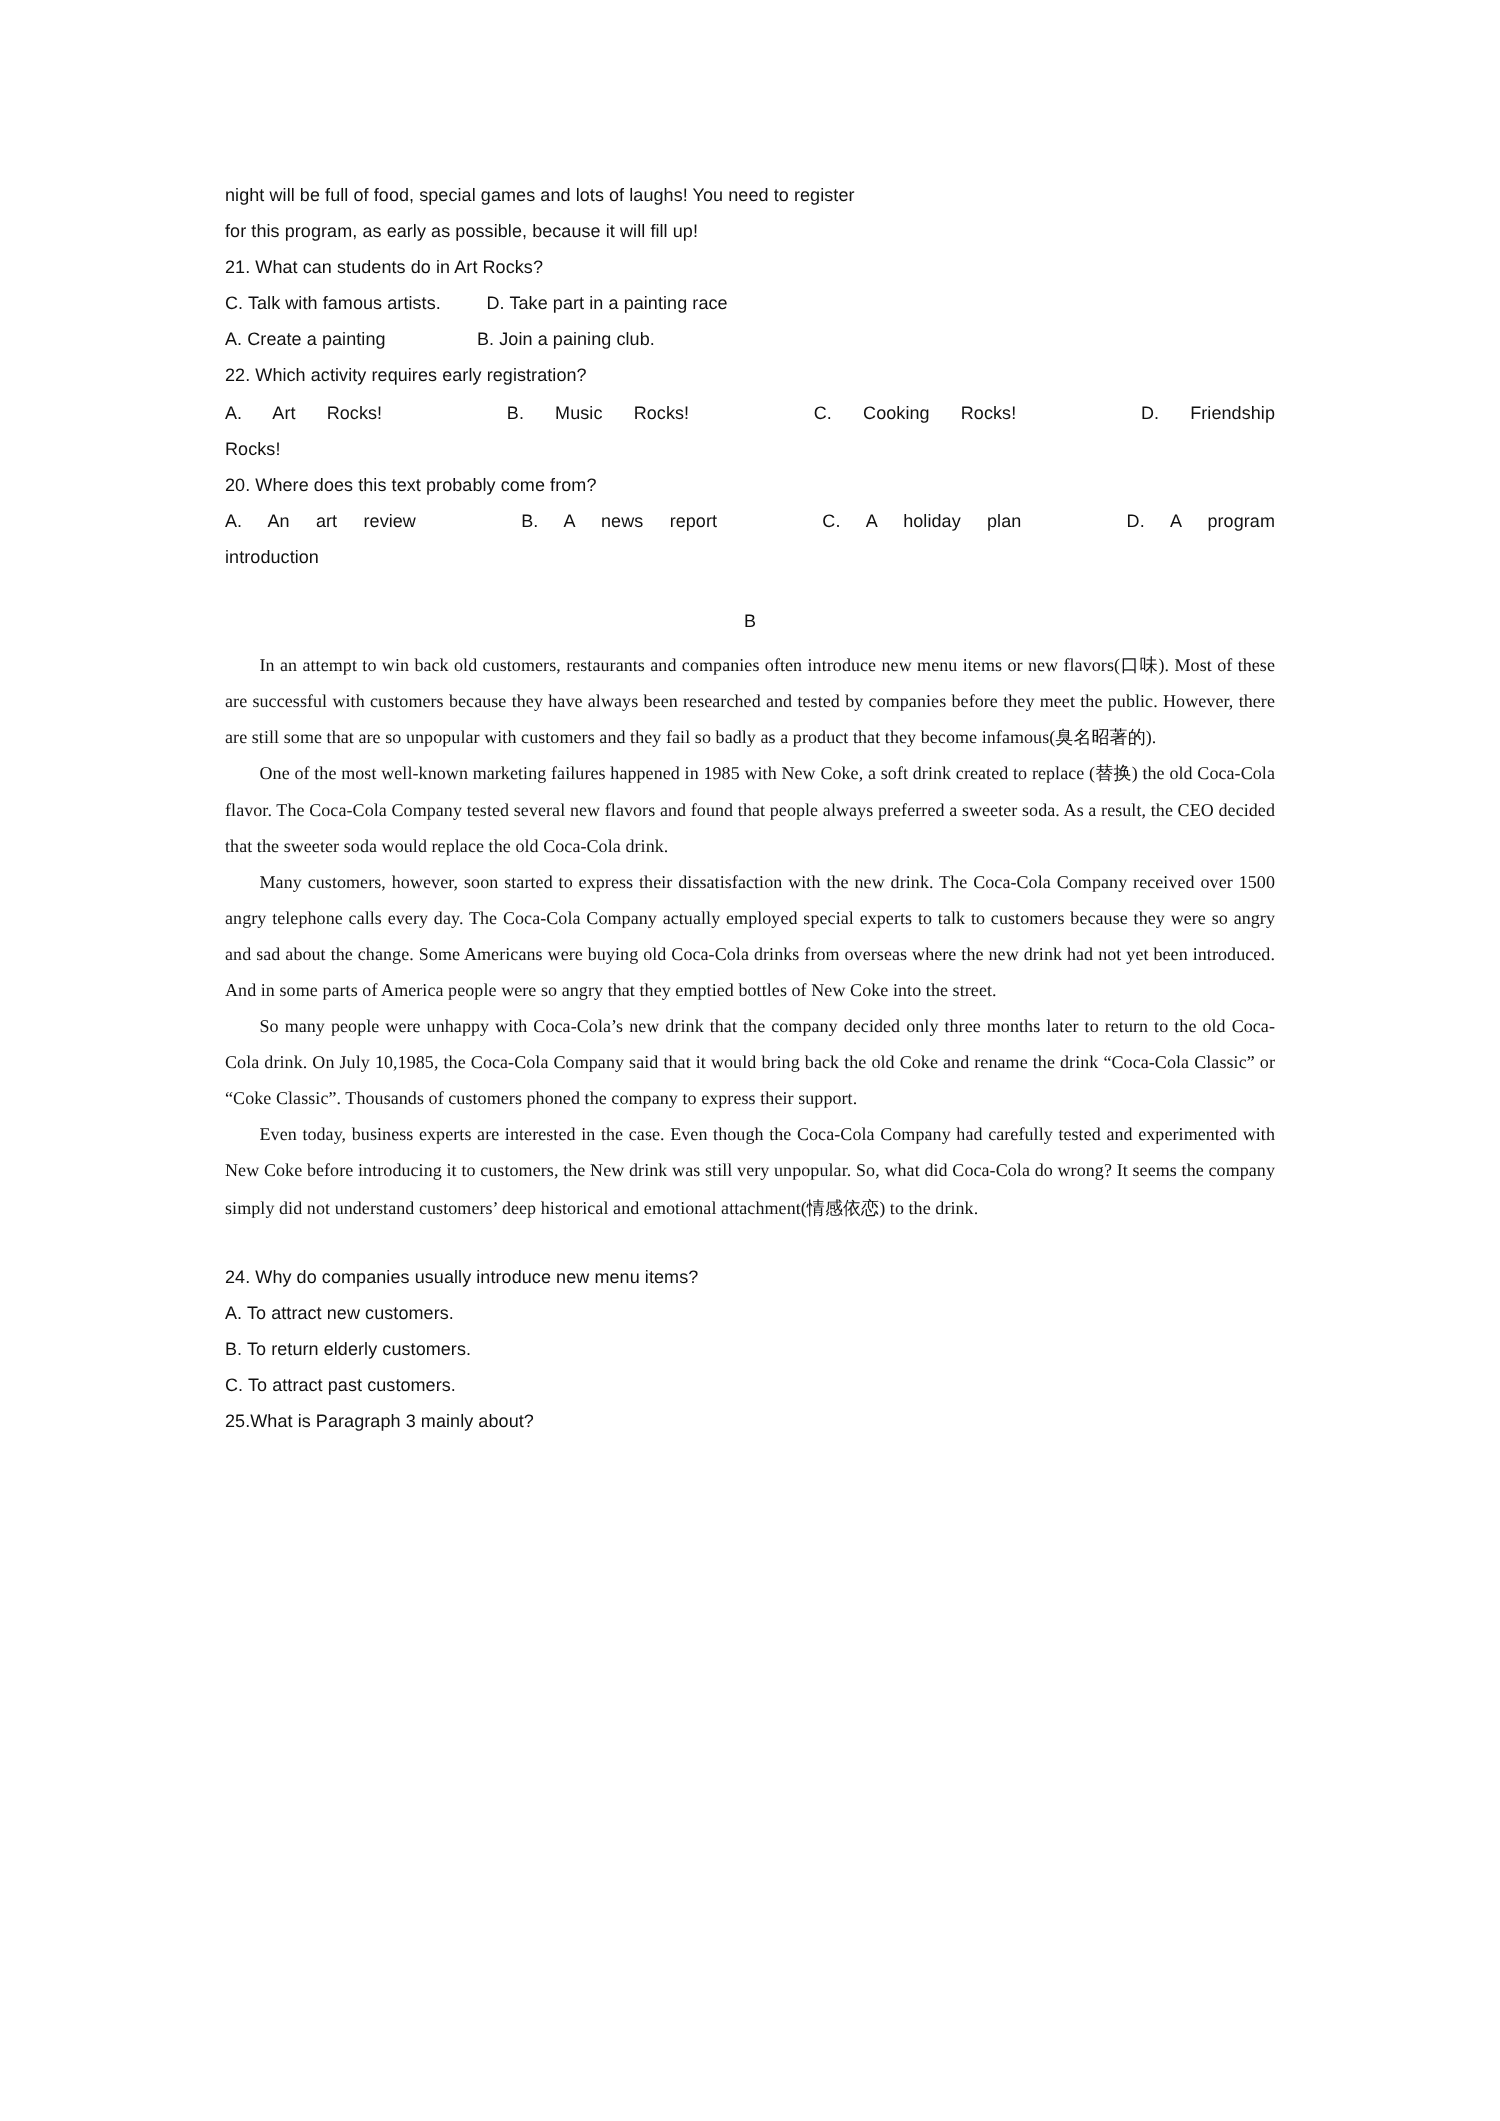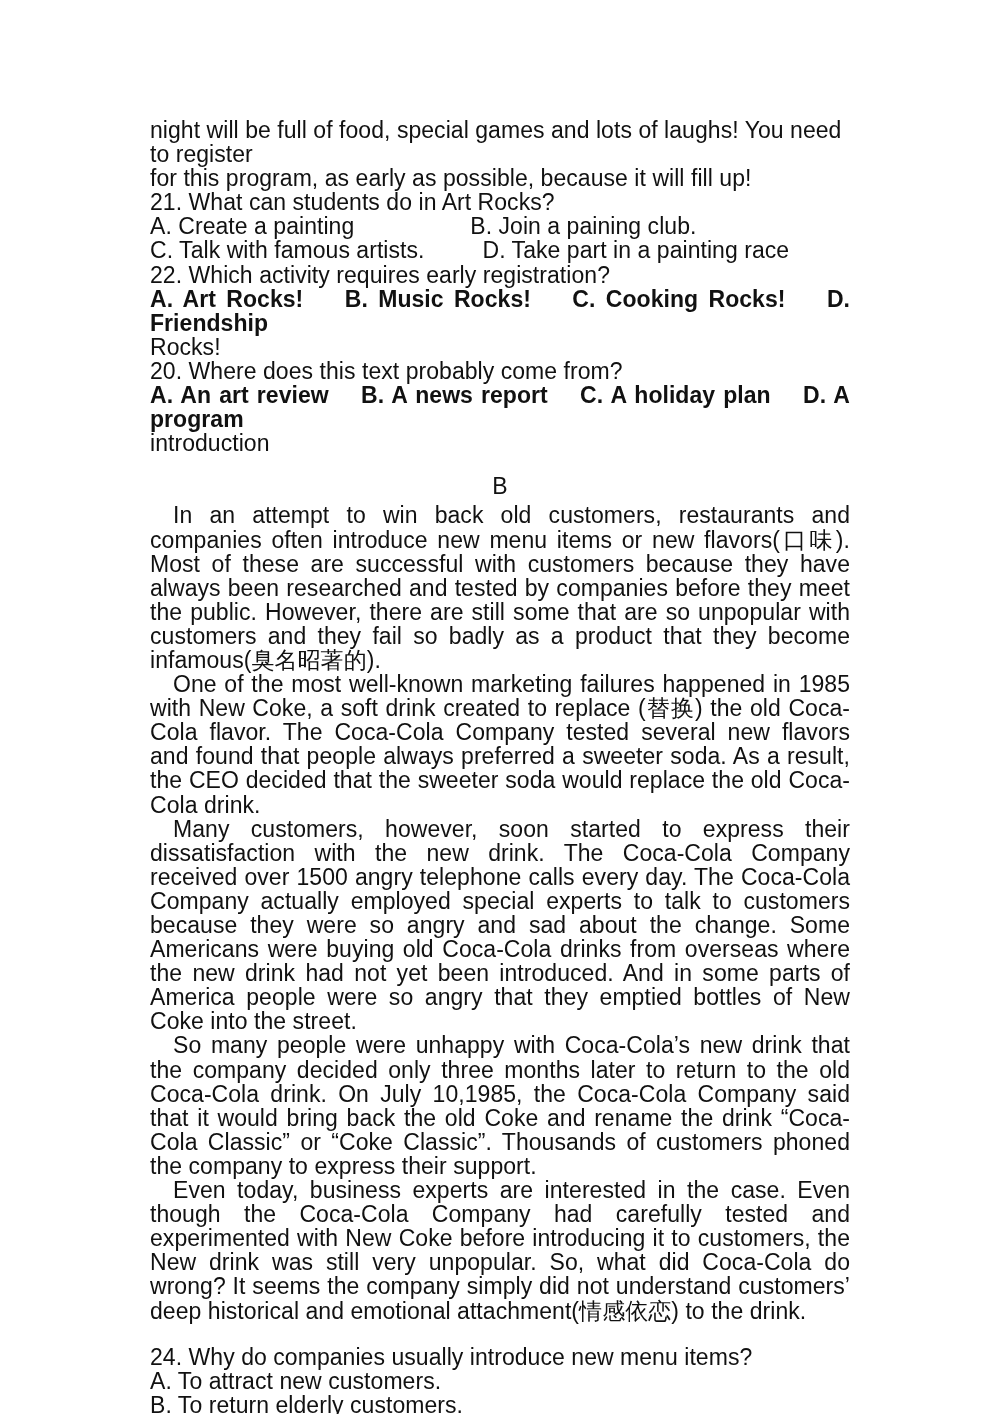--- a/index.html
+++ b/index.html
@@ -24,67 +24,67 @@
   .content {
     position: absolute;
     left: 150px;
     top: 118px;
     width: 700px;
   }
   
   .line,
   .para,
   .center-head {
-    font-size: 23px;
+    font-size: 12px;
     line-height: 24.1px;
     color: #111111;
     margin: 0;
     letter-spacing: 0.05px;
   }
   
   .line {
     text-align: left;
     white-space: pre-wrap;
   }
   
   .line.justify {
     text-align: justify;
     text-align-last: justify;
-    font-weight: bold;
   }
   
   .para {
     text-align: justify;
     text-indent: 23px;
     margin: 0;
   }
   .para.last-left {
     text-align-last: left;
+    font-family: Liberation Serif, serif;
   }
   
   .center-head {
     text-align: center;
     margin: 0;
   }
   .spacer-head-top { height: 19px; }
   .spacer-head-bottom { height: 5px; }
   .spacer-gap { height: 22px; }
 </style>
 </head>
 <body>
 
 <div class="page">
   <div class="content">
 
     <p class="line">night will be full of food, special games and lots of laughs! You need to register</p>
     <p class="line">for this program, as early as possible, because it will fill up!</p>
 
     <p class="line">21. What can students do in Art Rocks?</p>
+    <p class="line"><span>C. Talk with famous artists.</span><span style="white-space:pre">         </span><span>D. Take part in a painting race</span></p>
     <p class="line"><span>A. Create a painting</span><span style="display:inline-block;width:0"></span><span style="white-space:pre">                  </span><span>B. Join a paining club.</span></p>
-    <p class="line"><span>C. Talk with famous artists.</span><span style="white-space:pre">         </span><span>D. Take part in a painting race</span></p>
 
     <p class="line">22. Which activity requires early registration?</p>
     <p class="line justify">A. Art Rocks!    B. Music Rocks!    C. Cooking Rocks!    D. Friendship</p>
     <p class="line">Rocks!</p>
 
     <p class="line">20. Where does this text probably come from?</p>
     <p class="line justify">A. An art review    B. A news report    C. A holiday plan    D. A program</p>
     <p class="line">introduction</p>
 
     <div class="spacer-head-top"></div>
@@ -97,17 +97,18 @@
     <p class="para last-left">One of the most well-known marketing failures happened in 1985 with New Coke, a soft drink created to replace (替换) the old Coca-Cola flavor. The Coca-Cola Company tested several new flavors and found that people always preferred a sweeter soda. As a result, the CEO decided that the sweeter soda would replace the old Coca-Cola drink.</p>
     <p class="para last-left">Many customers, however, soon started to express their dissatisfaction with the new drink. The Coca-Cola Company received over 1500 angry telephone calls every day. The Coca-Cola Company actually employed special experts to talk to customers because they were so angry and sad about the change. Some Americans were buying old Coca-Cola drinks from overseas where the new drink had not yet been introduced. And in some parts of America people were so angry that they emptied bottles of New Coke into the street.</p>
     <p class="para last-left">So many people were unhappy with Coca-Cola’s new drink that the company decided only three months later to return to the old Coca-Cola drink. On July 10,1985, the Coca-Cola Company said that it would bring back the old Coke and rename the drink “Coca-Cola Classic” or “Coke Classic”. Thousands of customers phoned the company to express their support.</p>
     <p class="para last-left">Even today, business experts are interested in the case. Even though the Coca-Cola Company had carefully tested and experimented with New Coke before introducing it to customers, the New drink was still very unpopular. So, what did Coca-Cola do wrong? It seems the company simply did not understand customers’ deep historical and emotional attachment(情感依恋) to the drink.</p>
 
     <div class="spacer-gap"></div>
 
     <p class="line">24. Why do companies usually introduce new menu items?</p>
     <p class="line">A. To attract new customers.</p>
     <p class="line">B. To return elderly customers.</p>
+    <p class="line">C. To attract past customers.</p>
 
     <p class="line">25.What is Paragraph 3 mainly about?</p>
 
   </div>
 </div>
 
 </body></html>

